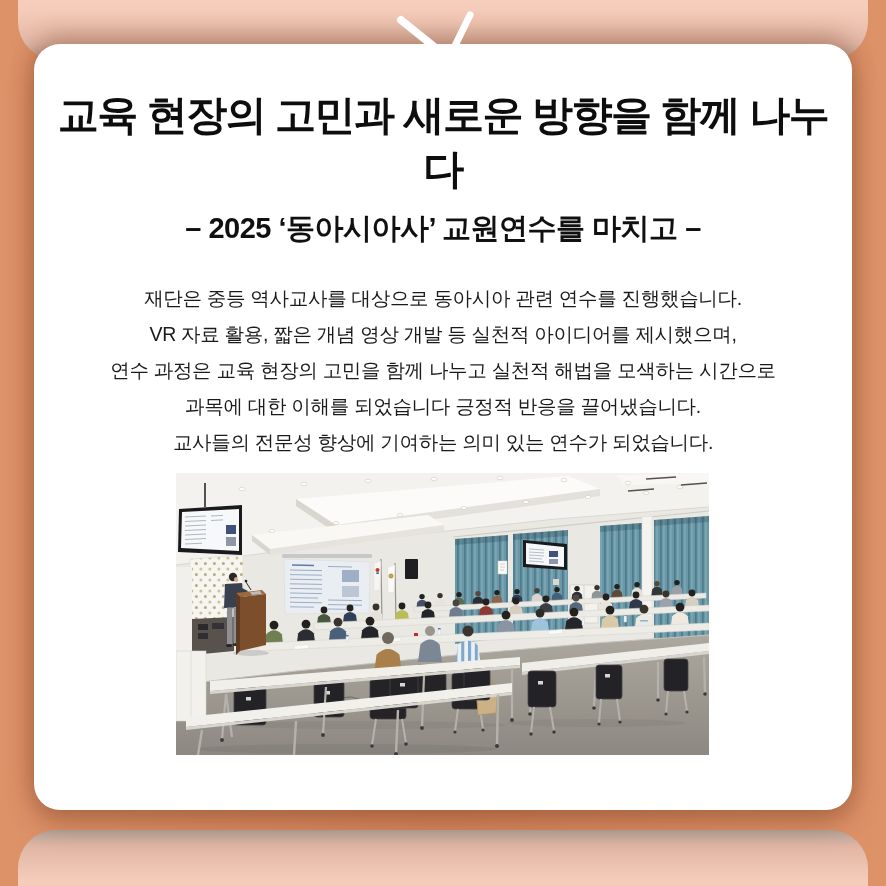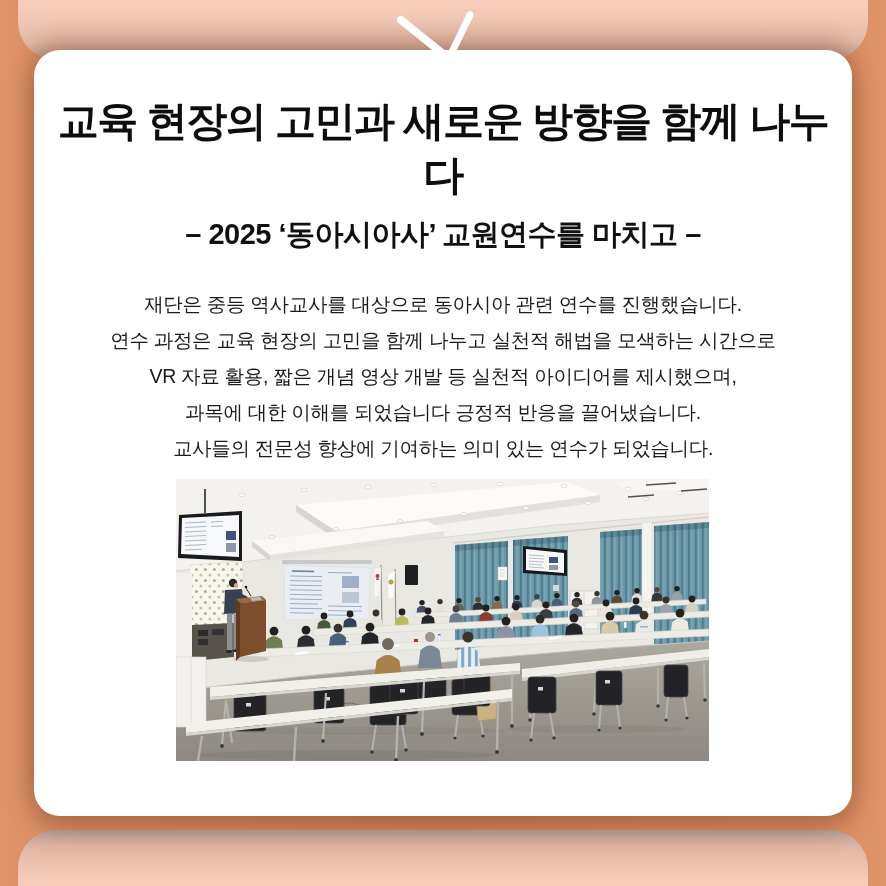--- a/index.html
+++ b/index.html
@@ -7,21 +7,21 @@
     width:886px;height:886px;overflow:hidden;position:relative;
     background:linear-gradient(90deg,#de9268 0%,#d6865c 50%,#de9268 100%);
     font-family:"Liberation Sans","DejaVu Sans",sans-serif;
   }
   .stage{position:absolute;inset:0;}
   .flap{position:absolute;left:18px;right:18px;border-radius:38px;}
   .flap-top{top:-44px;height:104px;
     background:linear-gradient(180deg,#f8d3c1 0%,#f5ccb9 52%,#e3b8a7 84%,#bda295 100%);}
   .flap-bottom{bottom:-44px;height:100px;
     background:linear-gradient(0deg,#f8d3c1 0%,#f5ccb9 50%,#e0b5a4 84%,#b2a49a 100%);}
-  .card{position:absolute;left:34px;top:50px;width:818px;height:766px;
+  .card{position:absolute;left:34px;top:44px;width:818px;height:766px;
     background:#fff;border-radius:26px;
     box-shadow:0 12px 26px rgba(110,55,28,.42),0 -10px 22px rgba(110,55,28,.30);}
   .vmark{position:absolute;left:0;top:0;}
   .title{margin:44px 8px 0;text-align:center;font-weight:900;font-size:41px;
     line-height:54px;letter-spacing:-1.5px;color:#0d0d0d;}
   .subtitle{margin:12px 4px 0;text-align:center;font-weight:700;font-size:29px;
     line-height:40px;letter-spacing:-0.5px;color:#101010;}
   .bodytext{margin:32px 0 0;text-align:center;font-size:19.5px;line-height:36px;
     font-weight:500;letter-spacing:-0.3px;color:#1b1b1b;}
   .bodytext p{margin:0;}
@@ -34,22 +34,22 @@
 
 <div class="stage">
   <div class="flap flap-top"></div>
   <div class="flap flap-bottom"></div>
 
   <div class="card">
     <h1 class="title">교육 현장의 고민과 새로운 방향을 함께 나누다</h1>
     <h2 class="subtitle">– 2025 ‘동아시아사’ 교원연수를 마치고 –</h2>
     <div class="bodytext">
       <p>재단은 중등 역사교사를 대상으로 동아시아 관련 연수를 진행했습니다.</p>
+      <p>VR 자료 활용, 짧은 개념 영상 개발 등 실천적 아이디어를 제시했으며,</p>
       <p>연수 과정은 교육 현장의 고민을 함께 나누고 실천적 해법을 모색하는 시간으로</p>
-      <p>VR 자료 활용, 짧은 개념 영상 개발 등 실천적 아이디어를 제시했으며,</p>
       <p>과목에 대한 이해를 되었습니다 긍정적 반응을 끌어냈습니다.</p>
       <p>교사들의 전문성 향상에 기여하는 의미 있는 연수가 되었습니다.</p>
     </div>
 
     <div class="photo" role="img" aria-label="2025 동아시아사 교원연수 현장 사진: 강사가 연단에서 발표하고, 중등 역사교사들이 책상에 앉아 강의 화면을 보고 있는 세미나실 전경">
       <svg width="533" height="282" viewBox="0 0 533 282" preserveAspectRatio="none">
         <defs>
           <pattern id="logo" width="9" height="11" patternUnits="userSpaceOnUse">
             <rect width="9" height="11" fill="#f7f5ef"></rect>
             <circle cx="2.4" cy="2.6" r="1.5" fill="#b5ad85"></circle>

